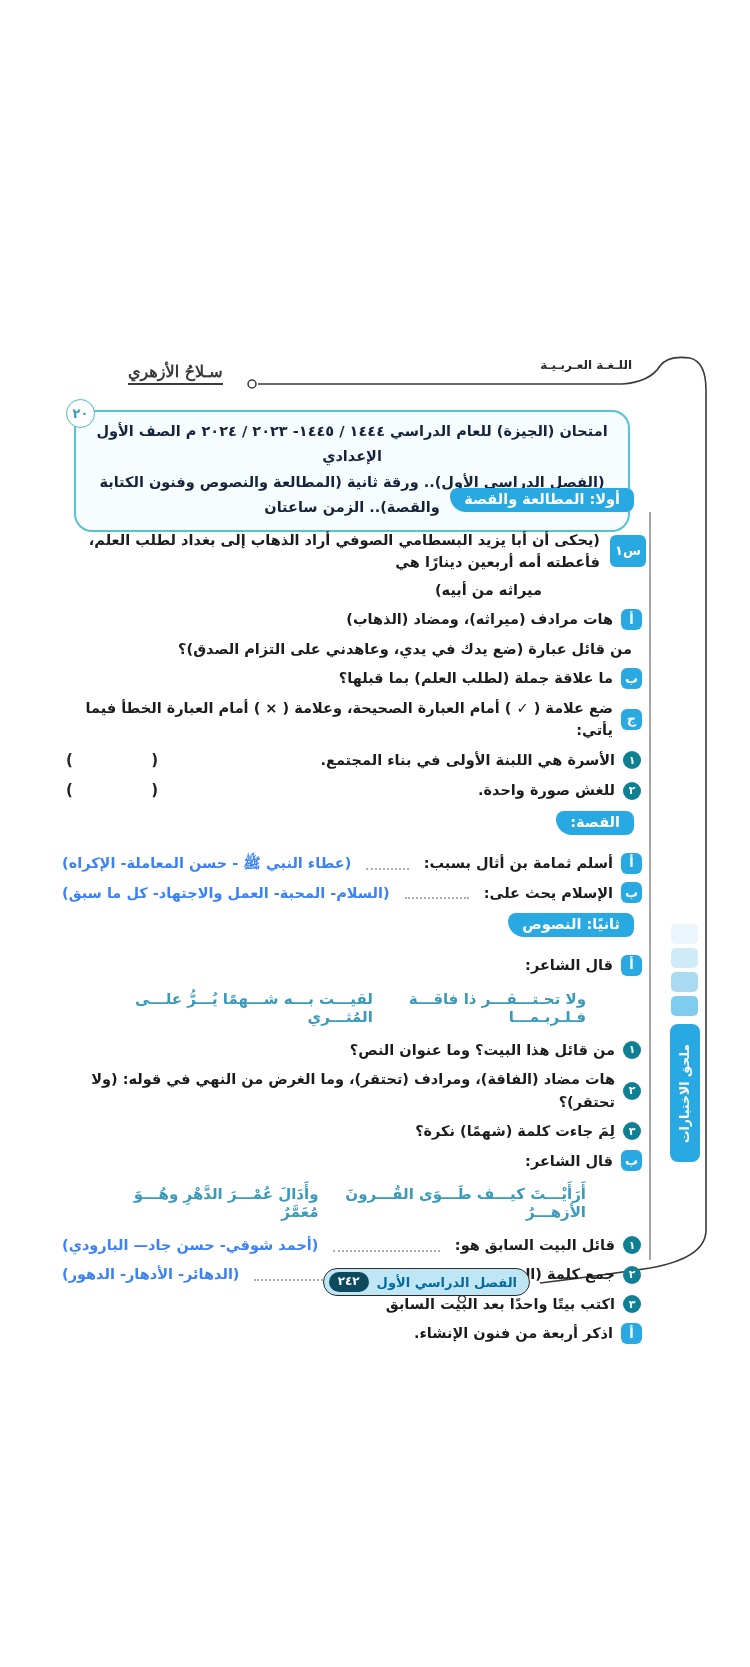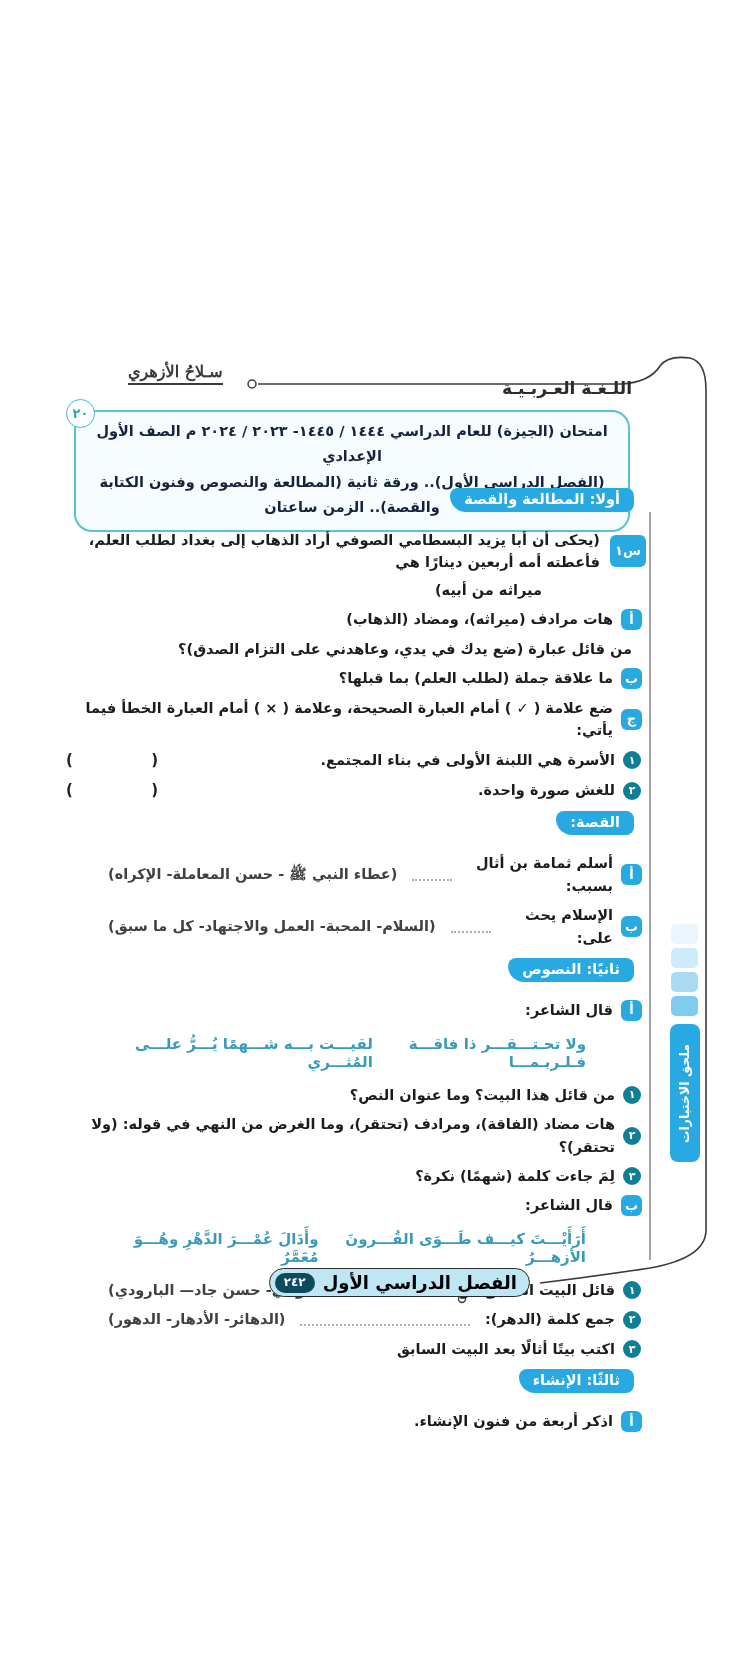--- a/index.html
+++ b/index.html
@@ -1,19 +1,19 @@
 <!DOCTYPE html>
 <html lang="ar" dir="rtl"><head>
 <meta charset="utf-8">
 <style>
   html,body{margin:0;padding:0;background:#ffffff;}
   .page{position:relative;width:750px;height:1667px;background:#fff;overflow:hidden;
         font-family:"DejaVu Sans",sans-serif;direction:rtl;color:#1c1c1c;}
   
-  .hdr-subject{position:absolute;top:378px;right:118px;font-size:17px;font-weight:700;color:#2b2b2b;letter-spacing:1px;}
+  .hdr-subject{position:absolute;top:358px;right:118px;font-size:12px;font-weight:700;color:#2b2b2b;letter-spacing:1px;}
   .hdr-logo{position:absolute;top:362px;left:128px;font-size:16px;font-weight:700;color:#3a3a3a;
             border-bottom:2px solid #3a3a3a;padding-bottom:2px;font-family:"DejaVu Serif",serif;}
   .deco-svg{position:absolute;top:0;left:0;pointer-events:none;}
   
   .exam-box{position:absolute;top:410px;right:120px;left:74px;border:2px solid #56c3d3;background:#f7fcfe;
             border-radius:18px;padding:7px 14px 9px;text-align:center;}
   .exam-box .l{font-size:14.5px;font-weight:700;color:#15233d;line-height:1.75;}
   .score-bubble{position:absolute;top:-13px;left:-10px;width:27px;height:27px;border-radius:50%;
             background:#fff;border:1.5px solid #49b8cb;color:#2fa3bb;font-size:13px;font-weight:700;
             display:flex;align-items:center;justify-content:center;}
@@ -28,27 +28,27 @@
   .qbadge.wide{width:36px;height:32px;margin-left:2px;margin-right:-12px;}
   .qbadge.sq{width:21px;height:21px;margin-right:-8px;}
   .ncircle{flex:0 0 auto;width:18px;height:18px;border-radius:50%;background:#0f7f93;color:#fff;
            font-size:11px;font-weight:700;display:flex;align-items:center;justify-content:center;margin-right:-7px;}
   .passage{flex:1;}
   .indent2{padding-right:92px;}
   .noBadge{padding-right:2px;}
   .spacer{flex:1;}
   .bracket{white-space:pre;font-weight:700;color:#222;margin-left:4px;font-size:15px;}
   .dots{flex:1;border-bottom:2px dotted #adadad;height:11px;margin:0 7px;min-width:40px;}
-  .choices{color:#404040;white-space:nowrap;margin-left:46px;}
+  .choices{color:#3b82f6;white-space:nowrap;}
   .poem{display:flex;justify-content:space-between;padding:6px 48px 6px 58px;color:#3a9aba;font-weight:700;
         font-size:15px;margin:4px 0 6px;}
   
   .footer-pill{position:absolute;top:1268px;right:220px;background:#bfe6f4;border:1.6px solid #2a2a2a;
                border-radius:15px;display:flex;align-items:center;gap:8px;padding:3px 6px 3px 5px;}
-  .footer-pill .ftxt{color:#000000;font-size:18px;font-weight:700;padding-right:6px;}
+  .footer-pill .ftxt{color:#0369a1;font-size:13px;font-weight:700;padding-right:6px;}
   .page-badge{background:#0e4a5e;color:#fff;font-size:12px;font-weight:700;border-radius:11px;
               padding:2px 9px 4px;}
   
   .seg-stack{position:absolute;right:52px;top:924px;display:flex;flex-direction:column;gap:4px;}
   .seg{width:27px;height:20px;border-radius:5px;}
   .seg1{background:#eaf6fc;}.seg2{background:#cfeaf8;}.seg3{background:#a9daf2;}.seg4{background:#7fccee;}
   .side-tab{position:absolute;right:50px;top:1024px;width:30px;height:138px;background:#29a9e1;
             border-radius:8px;display:flex;align-items:center;justify-content:center;}
   .side-tab span{transform:rotate(-90deg);white-space:nowrap;color:#fff;font-size:12.5px;font-weight:700;}
 </style>
@@ -178,24 +178,23 @@
       <span class="choices">(أحمد شوقي- حسن جاد— البارودي)</span>
     </div>
     <div class="row">
       <span class="ncircle">٢</span>
       <span class="txt">جمع كلمة (الدهر):</span>
       <span class="dots"></span>
       <span class="choices">(الدهائر- الأدهار- الدهور)</span>
     </div>
     <div class="row">
       <span class="ncircle">٣</span>
-      <span class="txt">اكتب بيتًا أثالًا بعد البيت السابق</span>
-    </div>
-
-    <div style="margin-top:6px;"><span class="sec-badge">ثالثًا: الإنشاء</span></div>
+      <span class="txt">اكتب بيتًا واحدًا بعد البيت السابق</span>
+    </div>
+
 
     <div class="row">
       <span class="qbadge sq">أ</span>
       <span class="txt">اذكر أربعة من فنون الإنشاء.</span>
     </div>
 
   </div>
 
   <div class="footer-pill">
     <span class="ftxt">الفصل الدراسي الأول</span>

